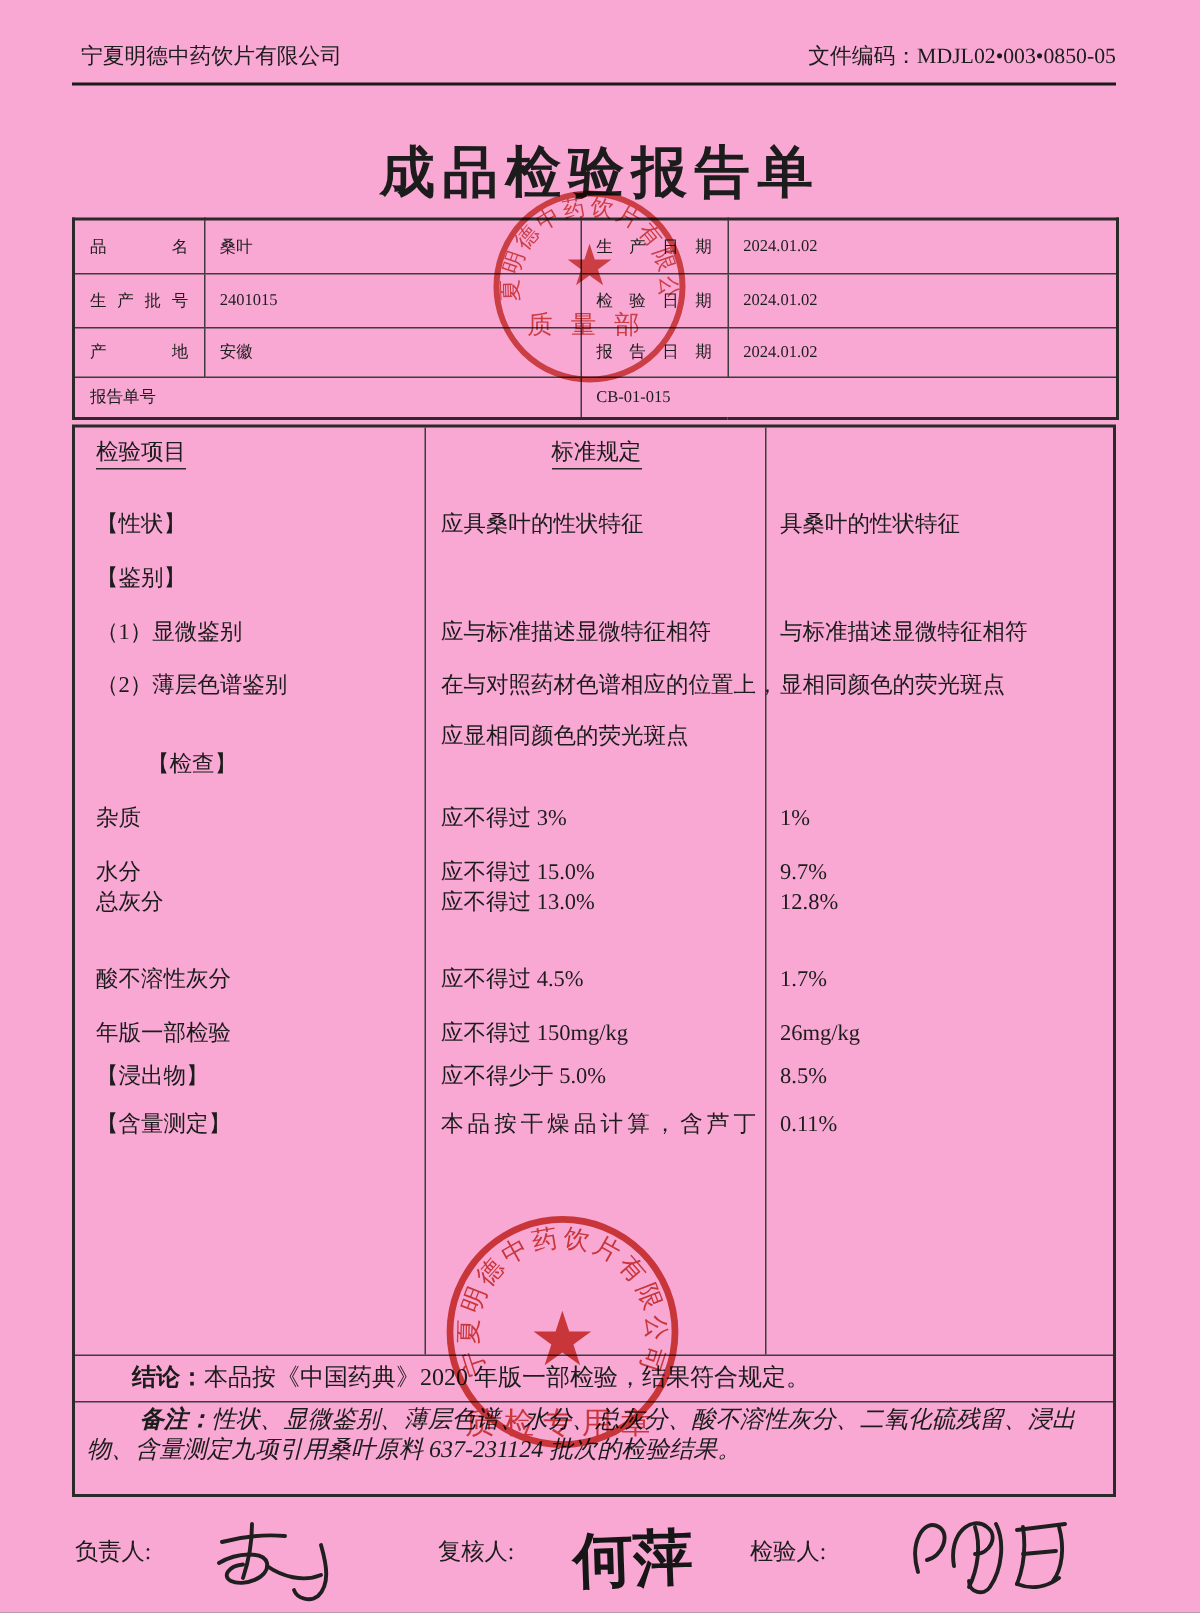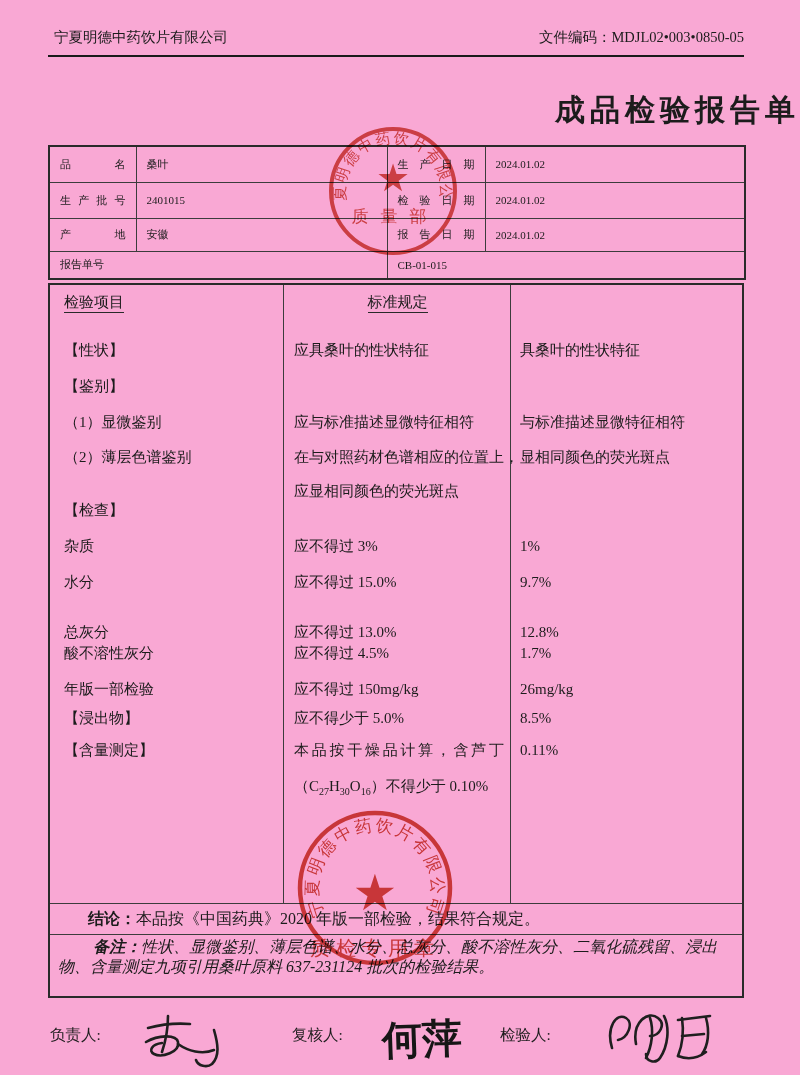--- a/index.html
+++ b/index.html
@@ -6,22 +6,22 @@
   .page{
     position:relative;width:800px;height:1075px;margin:0 auto;background:#f9a8d4;
     font-family:"Liberation Serif","DejaVu Serif",serif;color:#1c1c1c;overflow:hidden;
   }
   
   .doc-head{position:absolute;left:48px;top:28px;width:696px;height:24px;font-size:14.5px;}
   .doc-head .co{position:absolute;left:6px;top:0;}
   .doc-head .code{position:absolute;right:0;top:0;}
   .head-rule{position:absolute;left:48px;top:55px;width:696px;height:2px;background:#1a1a1a;}
   
-  .title{position:absolute;left:0;top:90px;width:100%;text-align:right;
-    font-size:30px;font-weight:bold;letter-spacing:5px;}
+  .title{position:absolute;left:0;top:90px;width:100%;text-align:center;
+    font-size:37px;font-weight:bold;letter-spacing:5px;}
   
   table.info{position:absolute;left:48px;top:145px;width:696px;height:133px;
     border-collapse:collapse;table-layout:fixed;font-size:11px;}
   table.info td{border:1px solid #3c3c3c;padding:0 10px;white-space:nowrap;overflow:hidden;}
   table.info{border:2px solid #2a2a2a;}
   td.jl{text-align:justify;text-align-last:justify;}
   
   .main{position:absolute;left:48px;top:283px;width:696px;height:715px;
     border:2px solid #2a2a2a;box-sizing:border-box;font-size:15px;}
   .vline,.hline{position:absolute;background:#3c3c3c;}
@@ -32,22 +32,22 @@
   .cell{position:absolute;height:22px;line-height:22px;white-space:nowrap;}
   .c1{left:14px;}
   .c2{left:244px;}
   .c3{left:470px;}
   .hcell{position:absolute;top:6px;height:22px;line-height:22px;}
   .hc1{left:14px;}
   .hc2{left:234px;width:227px;text-align:center;}
   .hc3{left:461px;width:231px;text-align:center;}
   .uline{border-bottom:1px solid #2a2a2a;padding-bottom:2px;}
   .t54{top:54px;}.t90{top:90px;}.t126{top:126px;}.t161{top:161px;}
-  .t195{top:195px;}.t214{top:214px;}.t250{top:250px;}.t286{top:286px;}
-  .t322{top:336px;}.t357{top:357px;}.t393{top:393px;}.t422{top:422px;}
+  .t195{top:195px;}.t214{top:214px;margin-left:34px;}.t250{top:250px;}.t286{top:286px;}
+  .t322{top:306px;}.t357{top:357px;}.t393{top:393px;}.t422{top:422px;}
   .t454{top:454px;}.t490{top:490px;}
   .jfy{width:210px;text-align:justify;text-align-last:justify;white-space:normal;}
   sub{font-size:10px;line-height:0;}
   .concl{position:absolute;left:0;top:618px;width:692px;height:31px;line-height:32px;
     padding-left:38px;box-sizing:border-box;font-size:16px;white-space:nowrap;}
   .rmk{position:absolute;left:0;top:650px;width:692px;height:64px;box-sizing:border-box;
     padding:2px 8px 0 8px;font-size:16px;line-height:20px;text-indent:2.2em;font-style:italic;}
   .blab{font-weight:bold;}
   
   .stamp{position:absolute;mix-blend-mode:multiply;}
@@ -156,21 +156,20 @@
     <div class="cell c3 t393">26mg/kg</div>
 
     <div class="cell c1 t422">【浸出物】</div>
     <div class="cell c2 t422">应不得少于 5.0%</div>
     <div class="cell c3 t422">8.5%</div>
 
     <div class="cell c1 t454">【含量测定】</div>
     <div class="cell c2 t454 jfy">本品按干燥品计算，含芦丁</div>
     <div class="cell c3 t454">0.11%</div>
 
-    <div class="cell c2 t490"><span>（C</span><sub>27</sub><span>H</span><sub>30</sub><span>O</span><sub>16</sub><span>）不得少于 0.10%</span></div>
 
     <div class="concl"><span class="blab">结论：</span><span>本品按《中国药典》2020 年版一部检验，结果符合规定。</span></div>
 
     <div class="rmk"><span class="blab">备注：</span><span>性状、显微鉴别、薄层色谱、水分、总灰分、酸不溶性灰分、二氧化硫残留、浸出物、含量测定九项引用桑叶原料 637-231124 批次的检验结果。</span></div>
   </div>
 
   <svg class="stamp stamp-top" width="150" height="150" viewBox="0 0 150 150">
     <circle cx="75" cy="75" r="62" fill="none" stroke-width="4" stroke="#c6392a"></circle>
     <path id="topArc" d="M29.9,91.4 A48,48 0 1 1 120.1,91.4" fill="none"></path>
     <text font-size="15" letter-spacing="2" fill="#c6392a"><textPath href="#topArc" startOffset="50%" text-anchor="middle">宁夏明德中药饮片有限公司</textPath></text>

